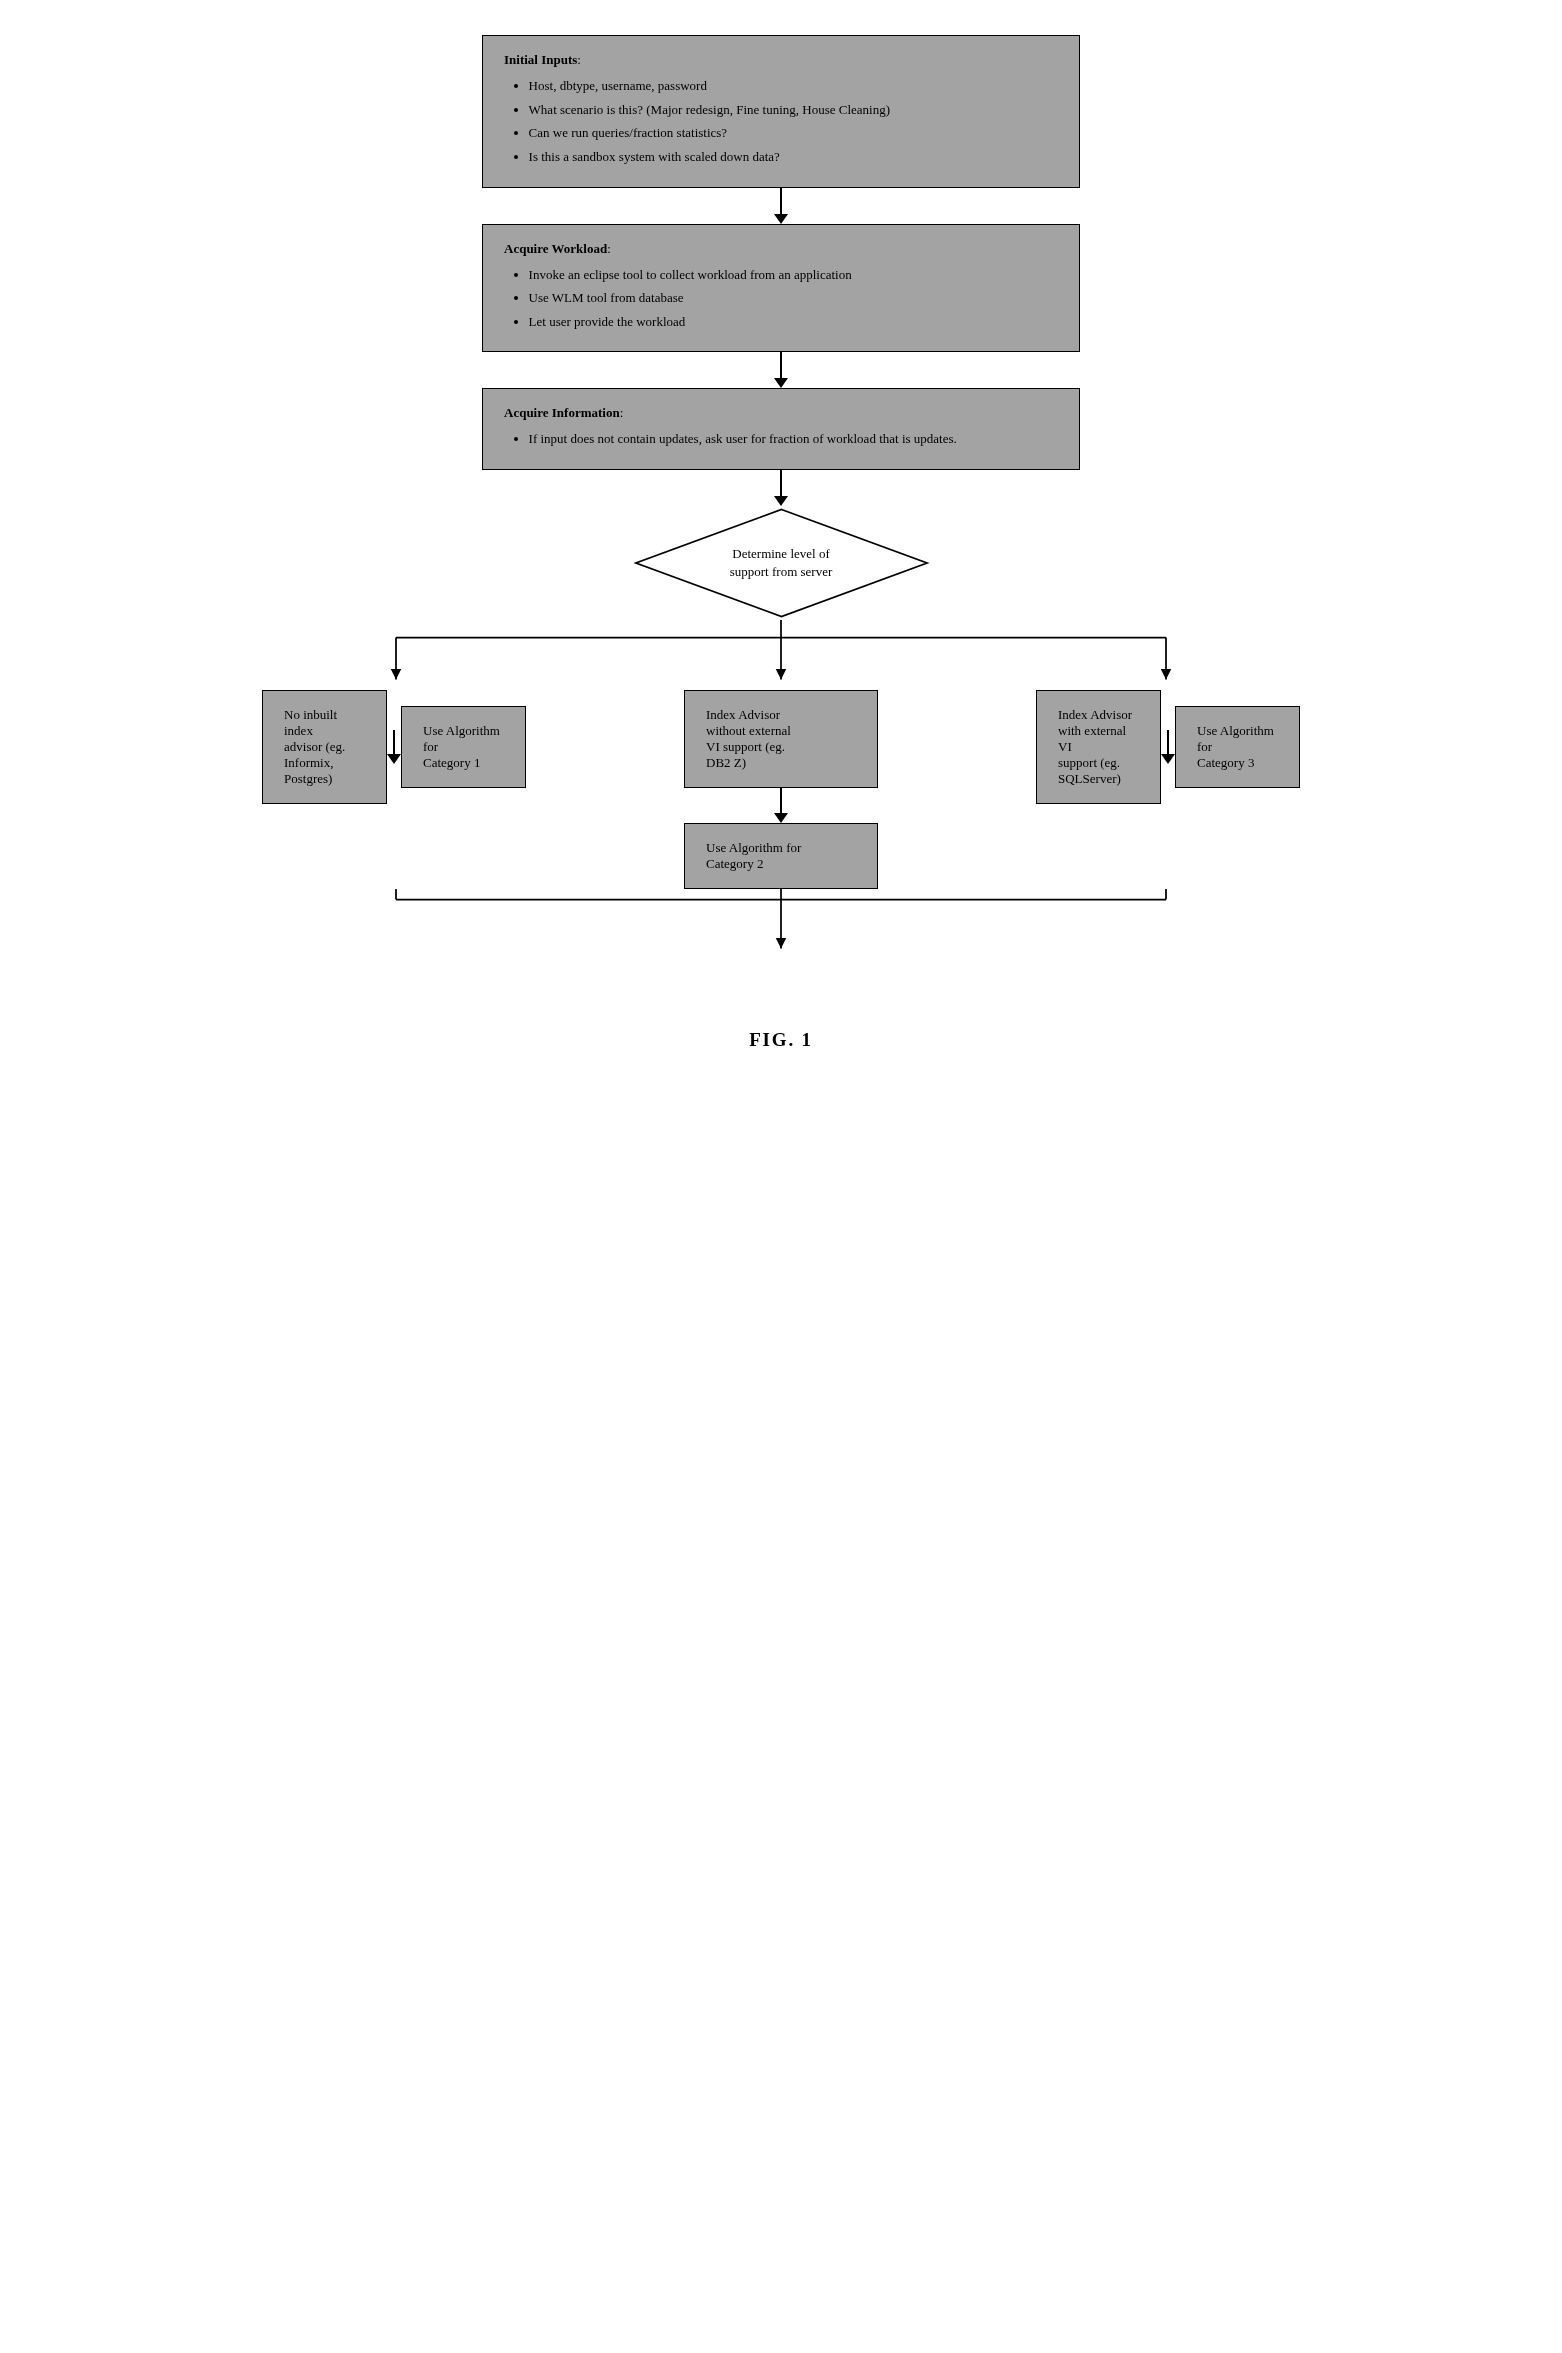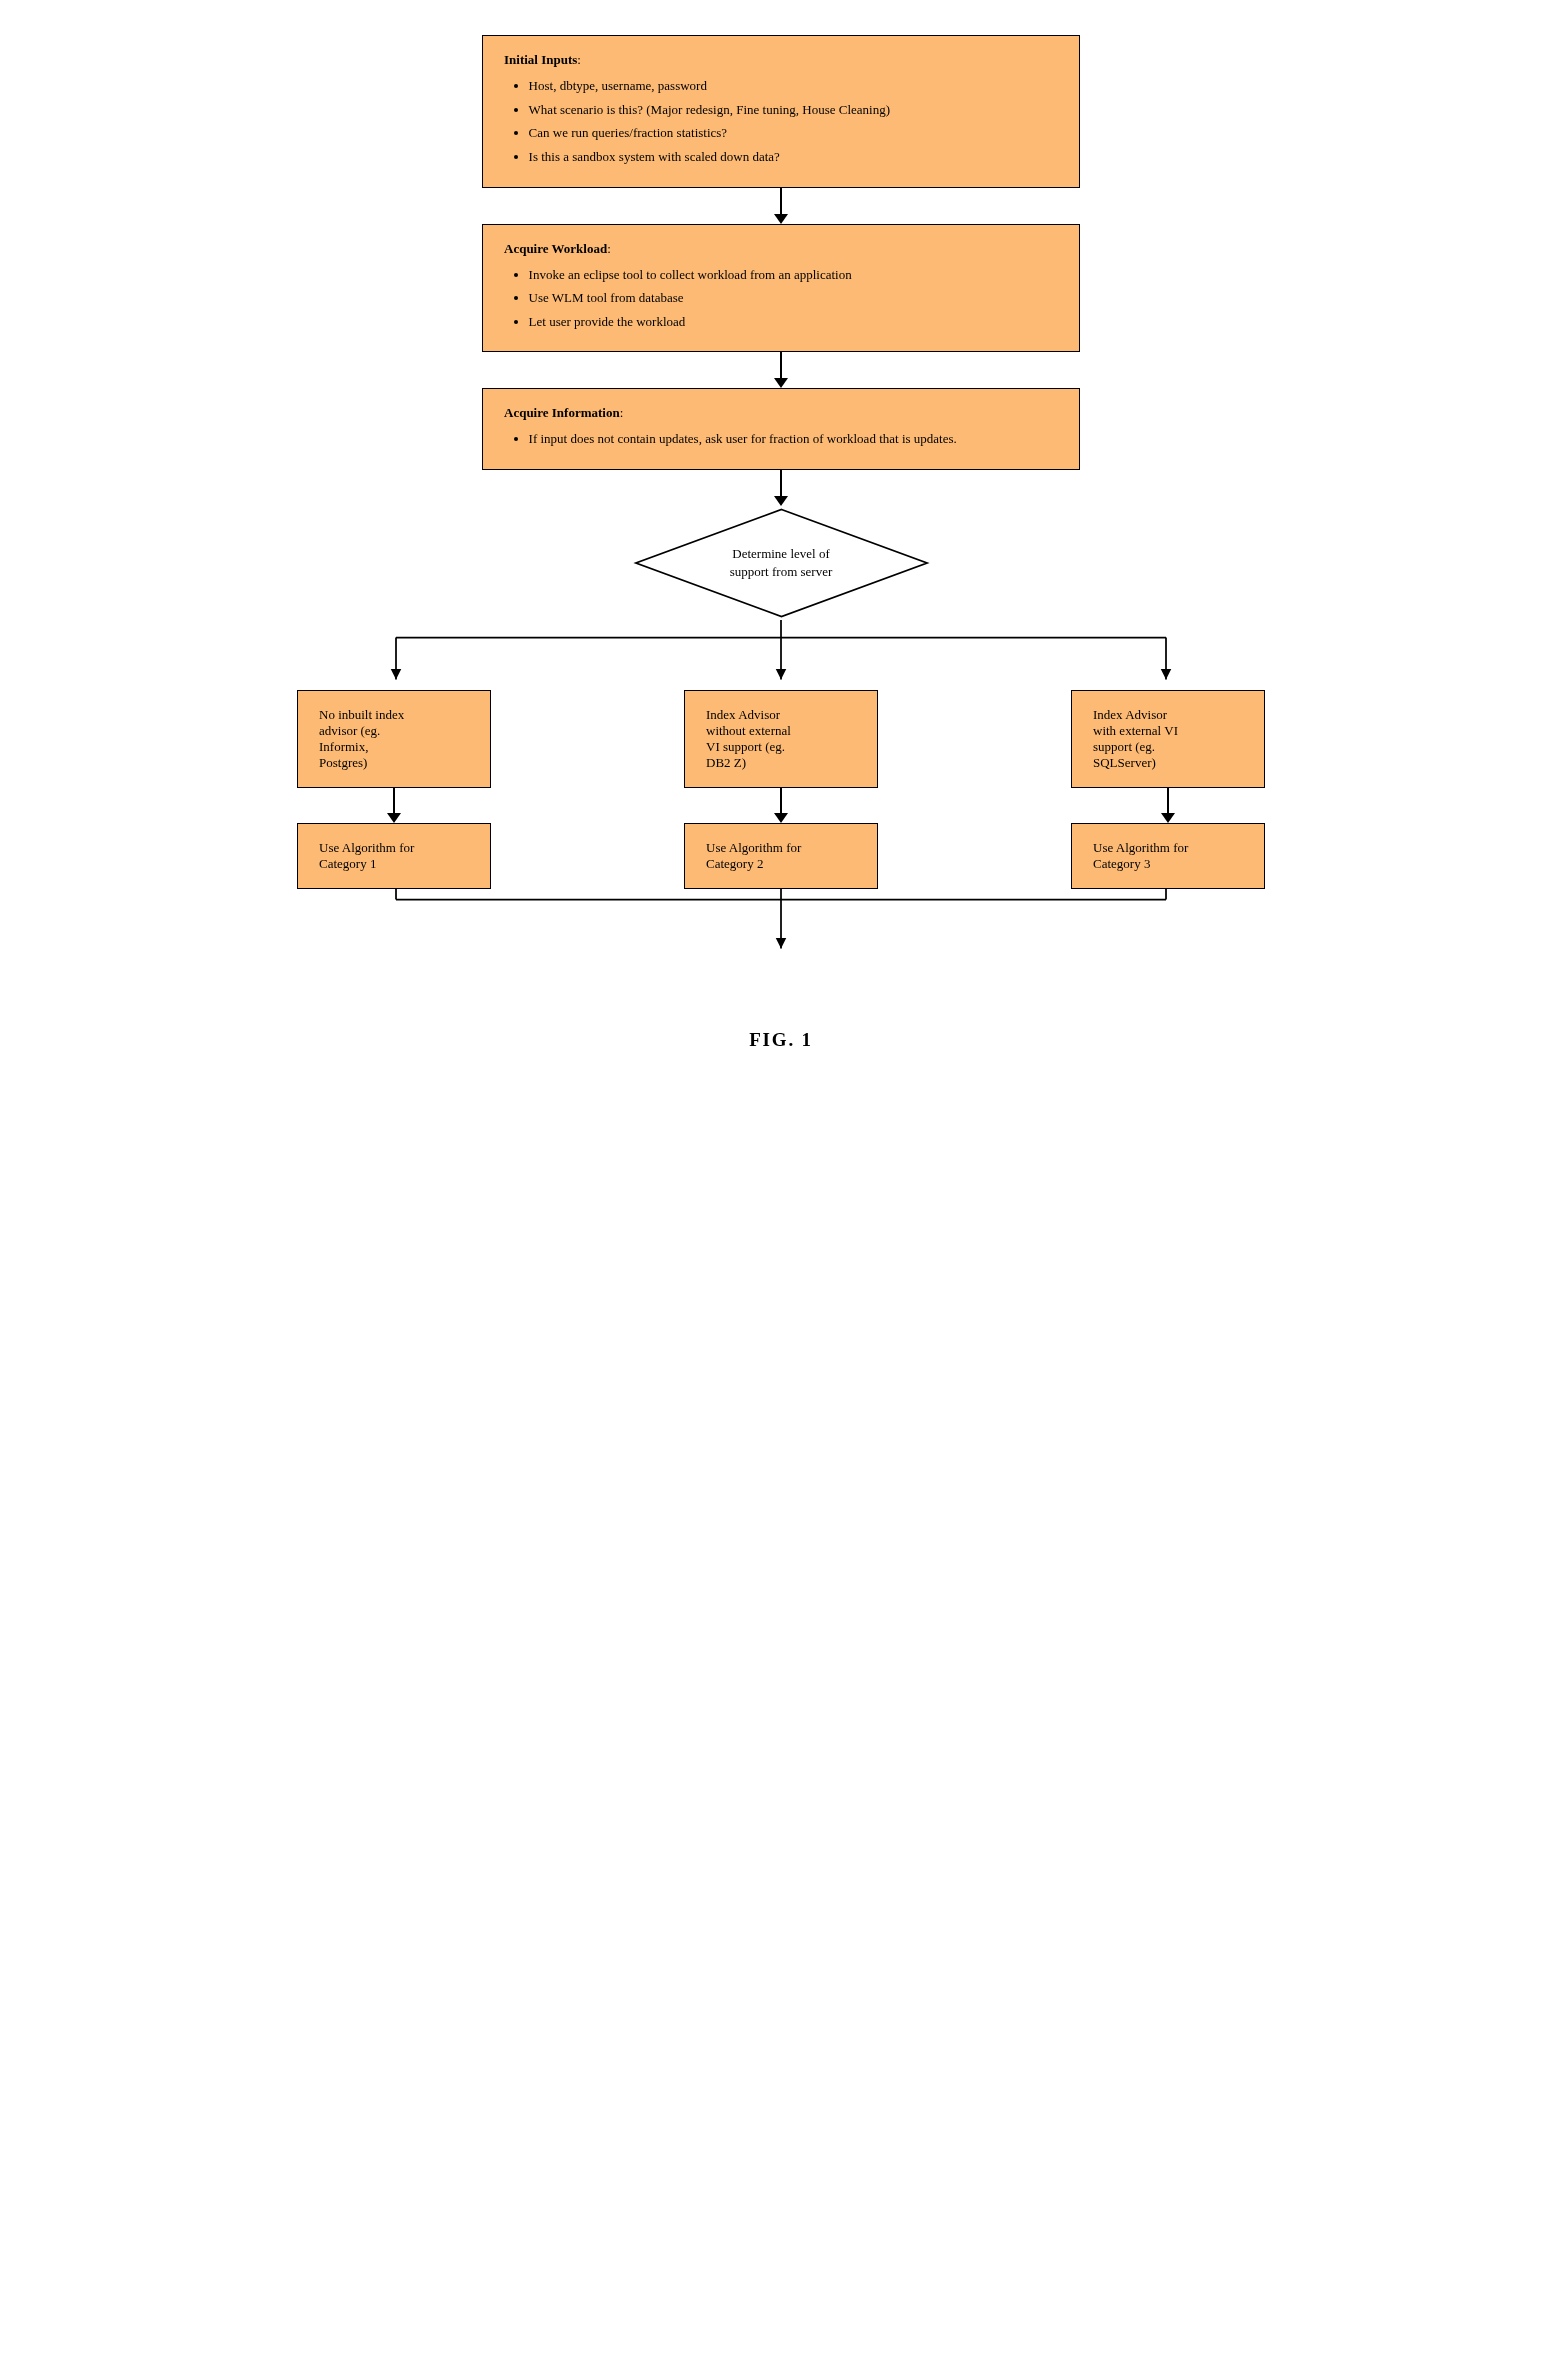--- a/index.html
+++ b/index.html
@@ -18,21 +18,21 @@
       display: flex;
       flex-direction: column;
       align-items: center;
       width: 100%;
       max-width: 1231px;
     }
     
     .box {
       border: 1.8px solid #000;
       padding: 16px 21px;
-      background: #fdba74;
+      background: #a3a3a3;
       text-align: left;
     }
     .box-wide {
       width: 598px;
     }
     .box-narrow {
       width: 194px;
       text-align: left;
       font-size: 13px;
     }
@@ -100,21 +100,21 @@
     
     .three-cols {
       display: flex;
       flex-direction: row;
       align-items: flex-start;
       width: 1038px;
       justify-content: space-between;
     }
     .col {
       display: flex;
-      flex-direction: column;
+      flex-direction: row;
       align-items: center;
       width: 264px;
     }
     .col-center {
       display: flex;
       flex-direction: column;
       align-items: center;
       width: 264px;
     }
     

